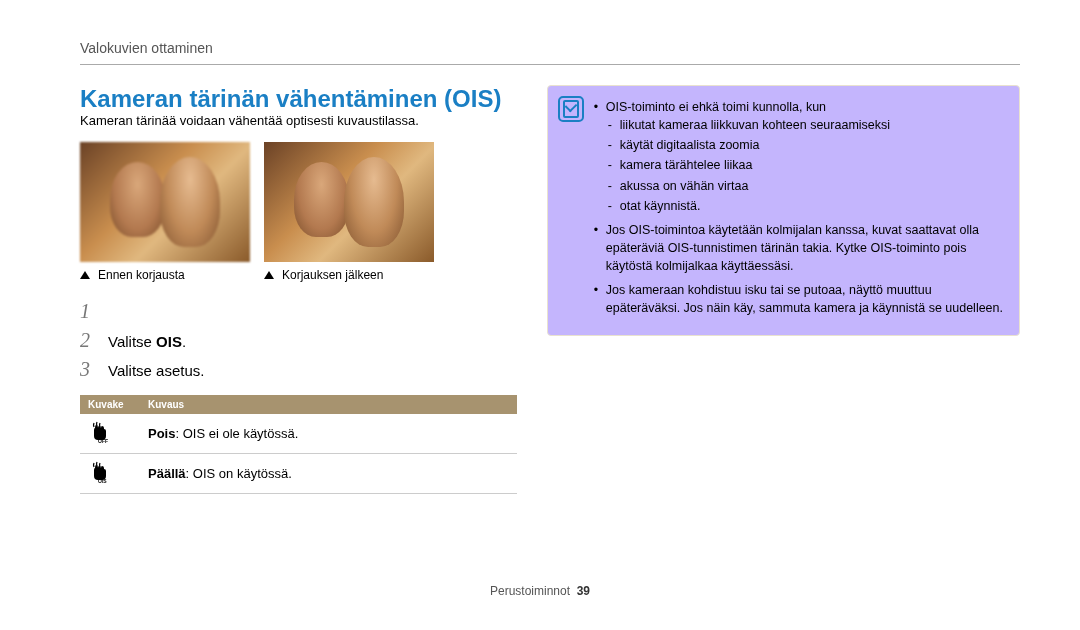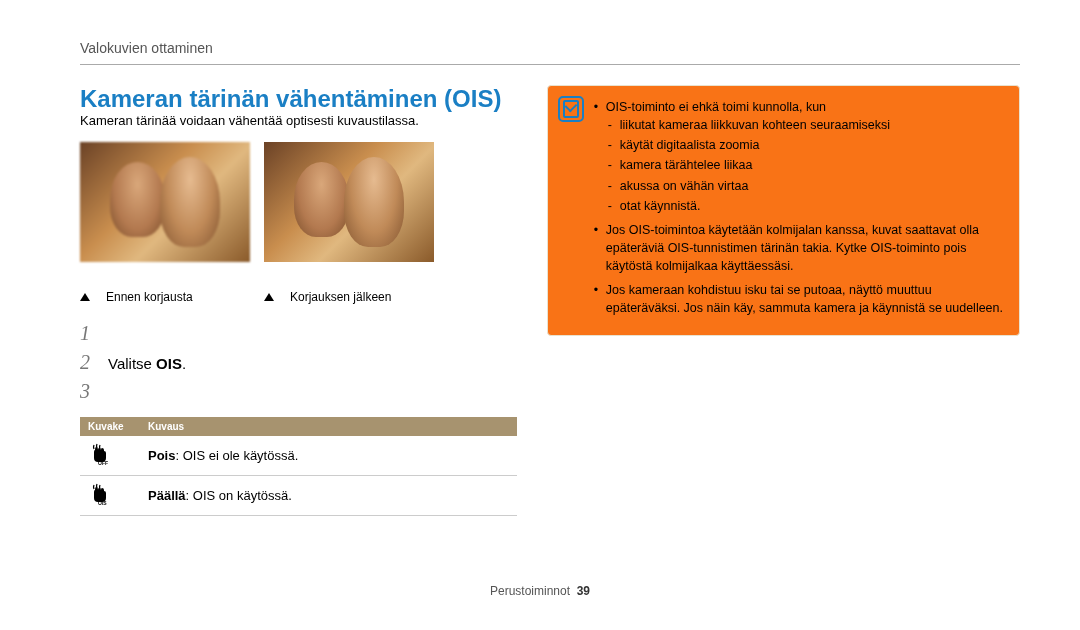--- a/index.html
+++ b/index.html
@@ -55,21 +55,21 @@
   .photo::after {
     content: "";
     position: absolute;
     right: 30px; top: 15px;
     width: 60px; height: 90px;
     background: radial-gradient(ellipse at 50% 25%, #e6bb90 0%, #c08a58 55%, #835530 100%);
     border-radius: 50% 50% 40% 40%;
   }
   .photo.blur { filter: blur(1.2px); }
   .caption-row { display: flex; gap: 14px; margin-bottom: 18px; }
-  .caption { width: 170px; font-size: 12px; display: flex; align-items: center; gap: 16px; margin-top: 22px; }
+  .caption { width: 170px; font-size: 12px; display: flex; align-items: center; gap: 8px; }
   .triangle-up {
     width: 0; height: 0;
     border-left: 5px solid transparent;
     border-right: 5px solid transparent;
     border-bottom: 8px solid #000;
     display: inline-block;
   }
   .steps { margin-bottom: 14px; }
   .step {
     display: flex;
@@ -119,21 +119,21 @@
     vertical-align: middle;
     margin-left: 41px;
   }
   .hand-icon {
     width: 24px; height: 24px;
     display: inline-block;
     position: relative;
   }
   .hand-icon svg { width: 24px; height: 24px; }
   .note-box {
-    background: #f97316;
+    background: #c4b5fd;
     border: 1px solid #e9e2cf;
     border-radius: 4px;
     padding: 12px 14px 12px 46px;
     position: relative;
     font-size: 12.5px;
     line-height: 1.45;
   }
   .note-icon {
     position: absolute;
     left: 10px; top: 10px;
@@ -224,20 +224,21 @@
         <span class="step-num">1</span>
       </div>
       <div class="step">
         <span class="step-num">2</span>
         <span class="step-text">
           <span>Valitse </span><span class="bold">OIS</span><span>.</span>
         </span>
       </div>
       <div class="step">
         <span class="step-num">3</span>
+        <span class="step-text">Valitse asetus.</span>
       </div>
     </div>
 
     <table class="icon-table">
       <tbody>
           <tr>
         <th>Kuvake</th>
         <th>Kuvaus</th>
       </tr>
       <tr>

